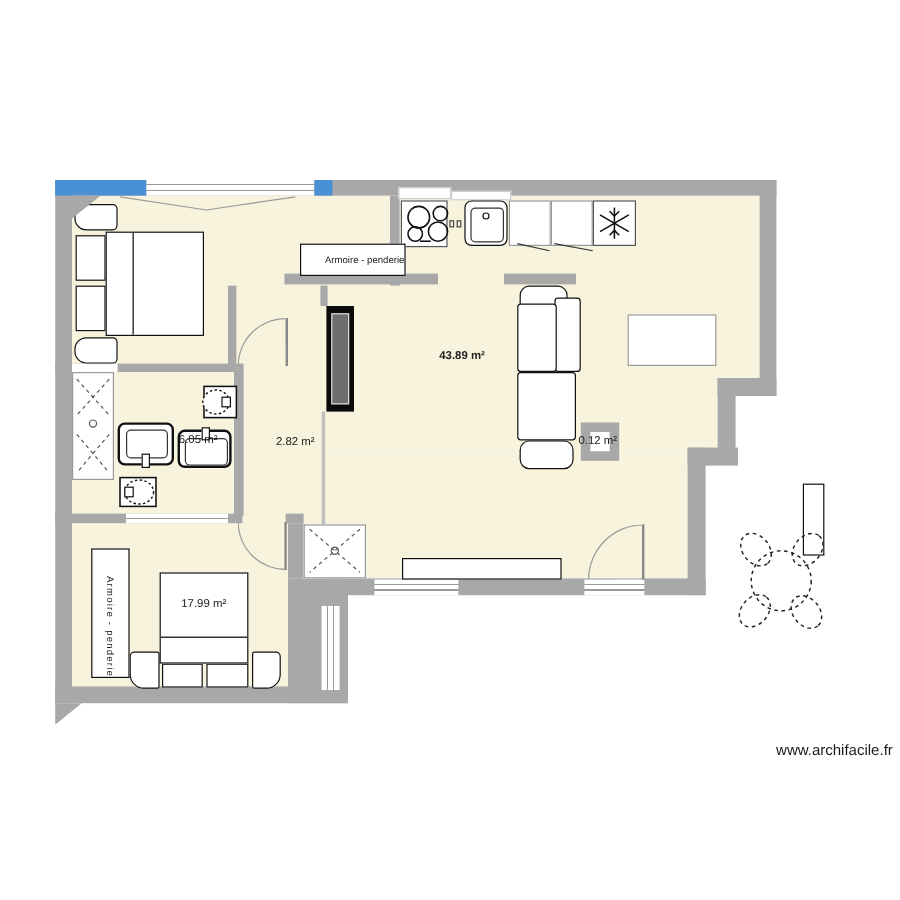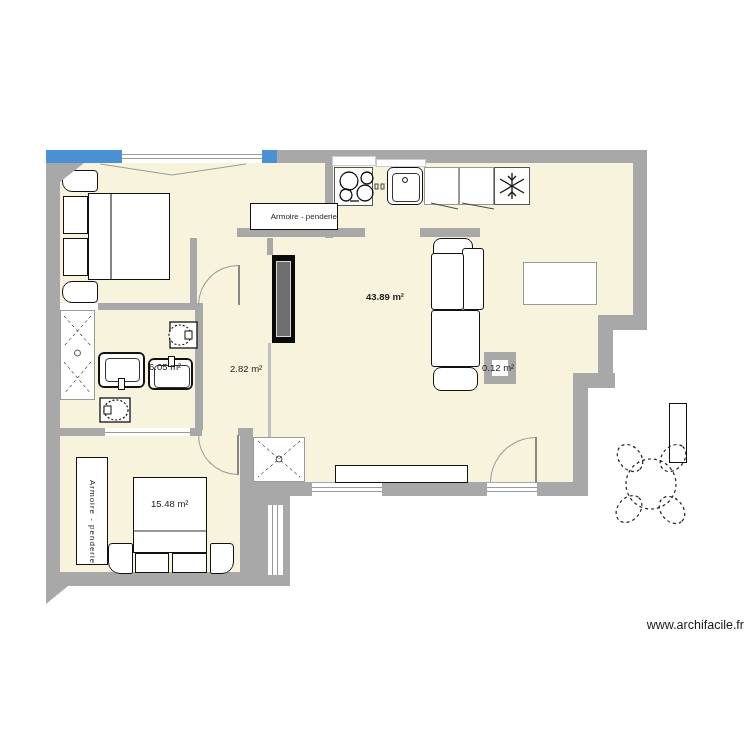--- a/index.html
+++ b/index.html
@@ -215,18 +215,18 @@
       <ellipse cx="630" cy="458" rx="15" ry="11" transform="rotate(51 630 458)"></ellipse>
       <ellipse cx="673" cy="458" rx="15" ry="11" transform="rotate(-50 673 458)"></ellipse>
       <ellipse cx="629" cy="509" rx="15" ry="11" transform="rotate(-49 629 509)"></ellipse>
       <ellipse cx="672" cy="510" rx="15" ry="11" transform="rotate(51 672 510)"></ellipse>
     </g>
   </svg>
 
   <div class="area-label" style="left:366px;top:291px;font-weight:bold;">43.89 m²</div>
   <div class="area-label" style="left:218px;top:363px;margin-left:12px;">2.82 m²</div>
   <div class="area-label" style="left:109px;top:361px;margin-left:40px;">6.05 m²</div>
-  <div class="area-label" style="left:151px;top:498px;">15.48 m²</div>
+  <div class="area-label" style="left:151px;top:498px;">17.99 m²</div>
   <div class="area-label" style="left:482px;top:362px;">0.12 m²</div>
 
   <div class="watermark" style="left:620px;top:618px;width:124px;">www.archifacile.fr</div>
 
 </div>
 
 </body></html>

